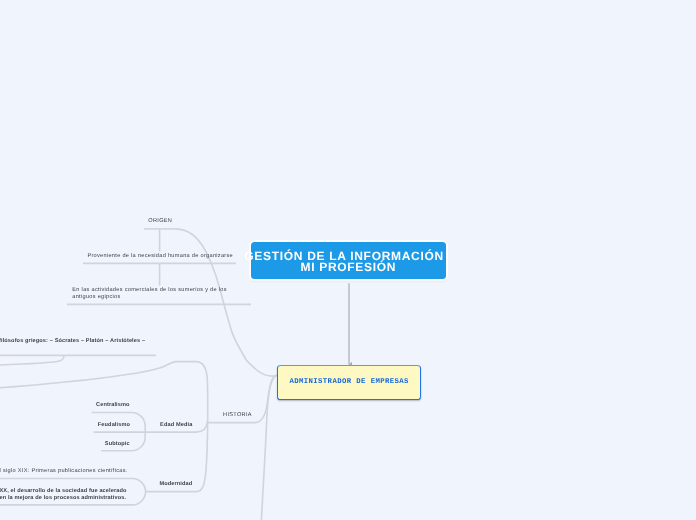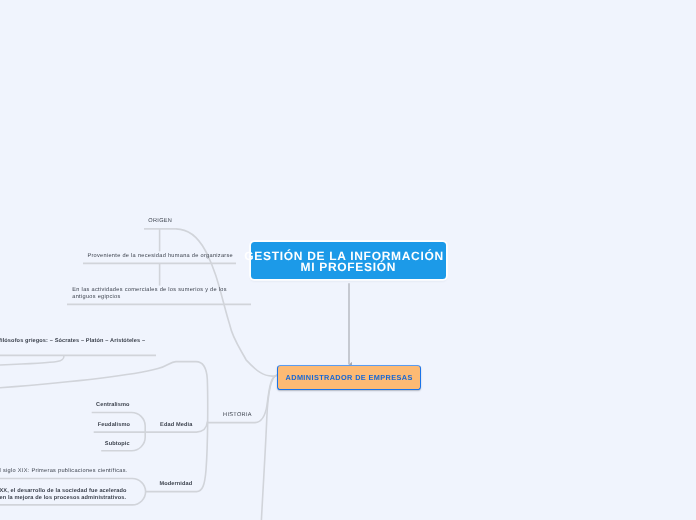--- a/index.html
+++ b/index.html
@@ -17,27 +17,27 @@
     box-shadow:0 0 0 1.8px #ffffff, 0 1.5px 2.5px rgba(20,40,80,0.10);
     display:flex;align-items:center;justify-content:center;
     color:#ffffff;font-weight:bold;font-size:12px;letter-spacing:0.7px;
     line-height:11px;text-align:center;
   }
   .central .ctxt{margin-top:3px;}
   .central .l1{display:inline-block;margin-right:8.6px;}
   .central .l2{display:inline-block;margin-right:0;}
   
   .admin{
-    left:276.8px;top:364.8px;width:144.7px;height:25px;
+    left:276.8px;top:364.8px;width:144.7px;height:35px;
     box-sizing:border-box;
-    background:#fdba74;border:1.5px solid #1a73e8;border-top-color:#5b9cf0;
+    background:#fef9c3;border:1.5px solid #1a73e8;border-top-color:#5b9cf0;
     border-radius:3.6px;
     box-shadow:0 1px 1.5px rgba(40,50,70,0.30);
     display:flex;align-items:center;justify-content:center;
-    color:#1467d8;font-weight:bold;font-size:7.3px;letter-spacing:0.4px;
+    color:#1467d8;font-weight:bold;font-size:7.3px;letter-spacing:0.4px;font-family:Liberation Mono, monospace;
   }
   
   .lbl{
     color:#3d434e;font-size:5.6px;letter-spacing:0.3px;line-height:6.4px;
   }
   .lbl.b{font-weight:bold;letter-spacing:0.12px;}
 </style>
 </head>
 <body>
 

